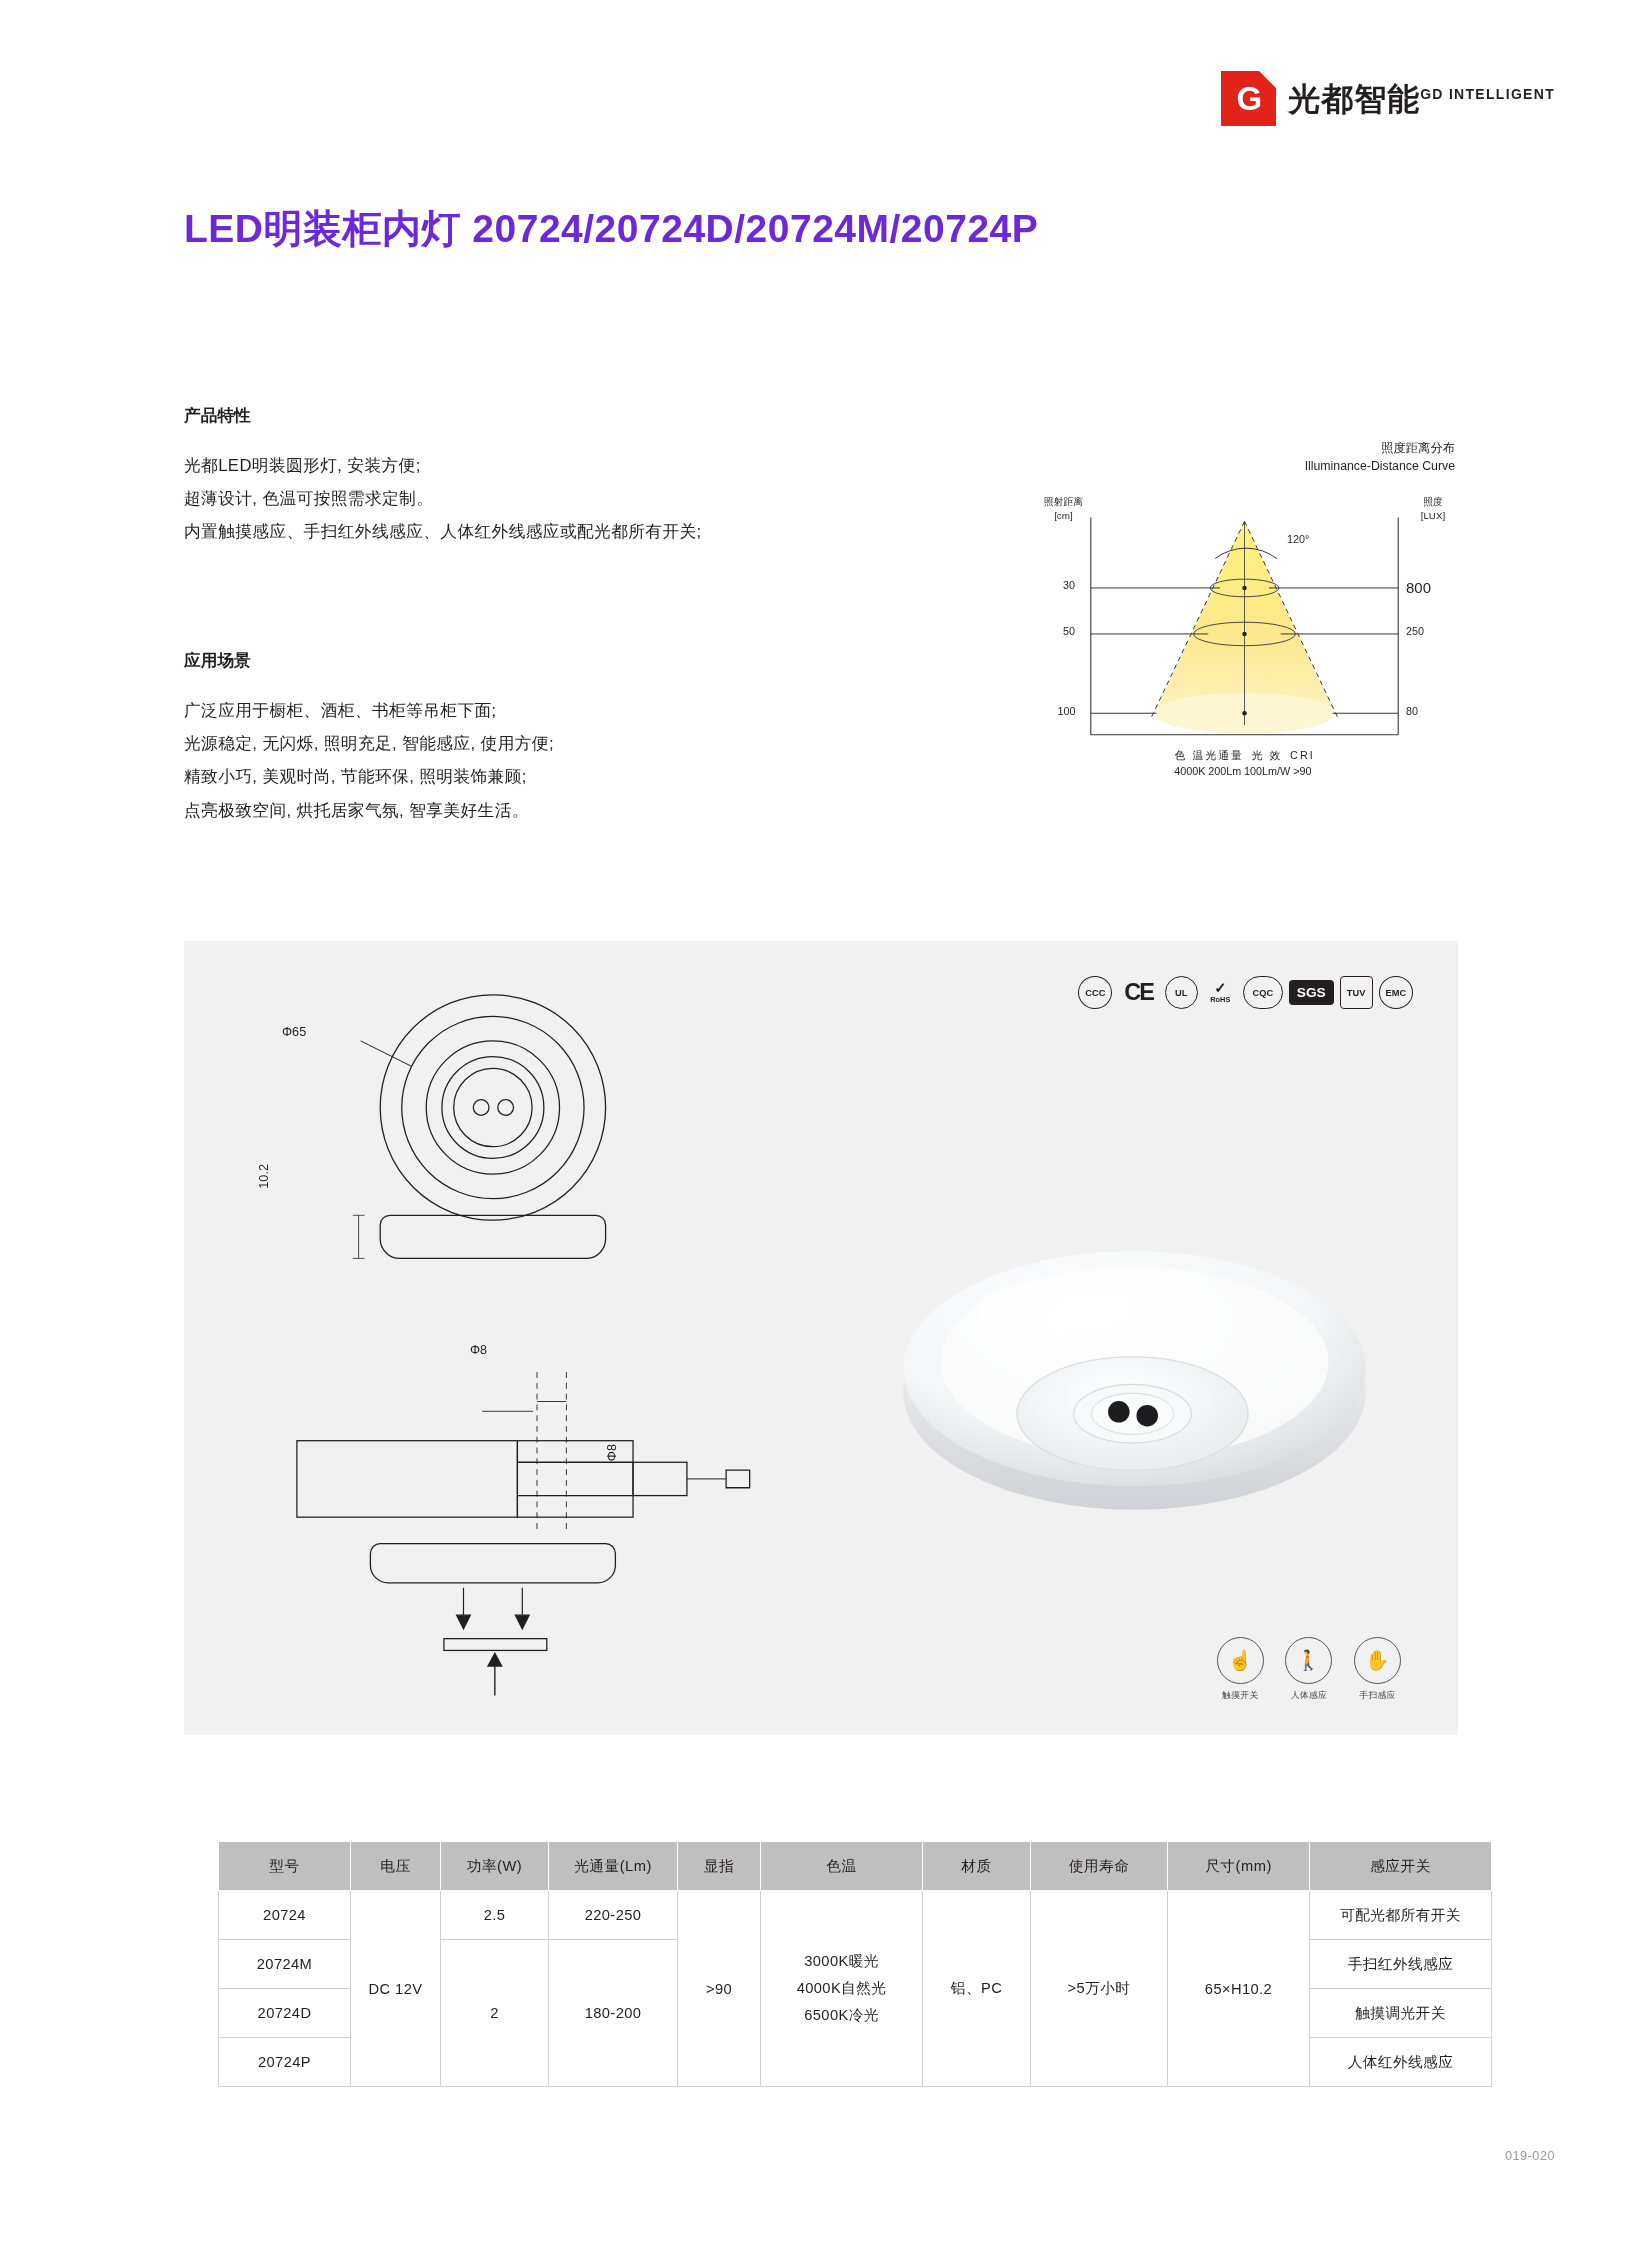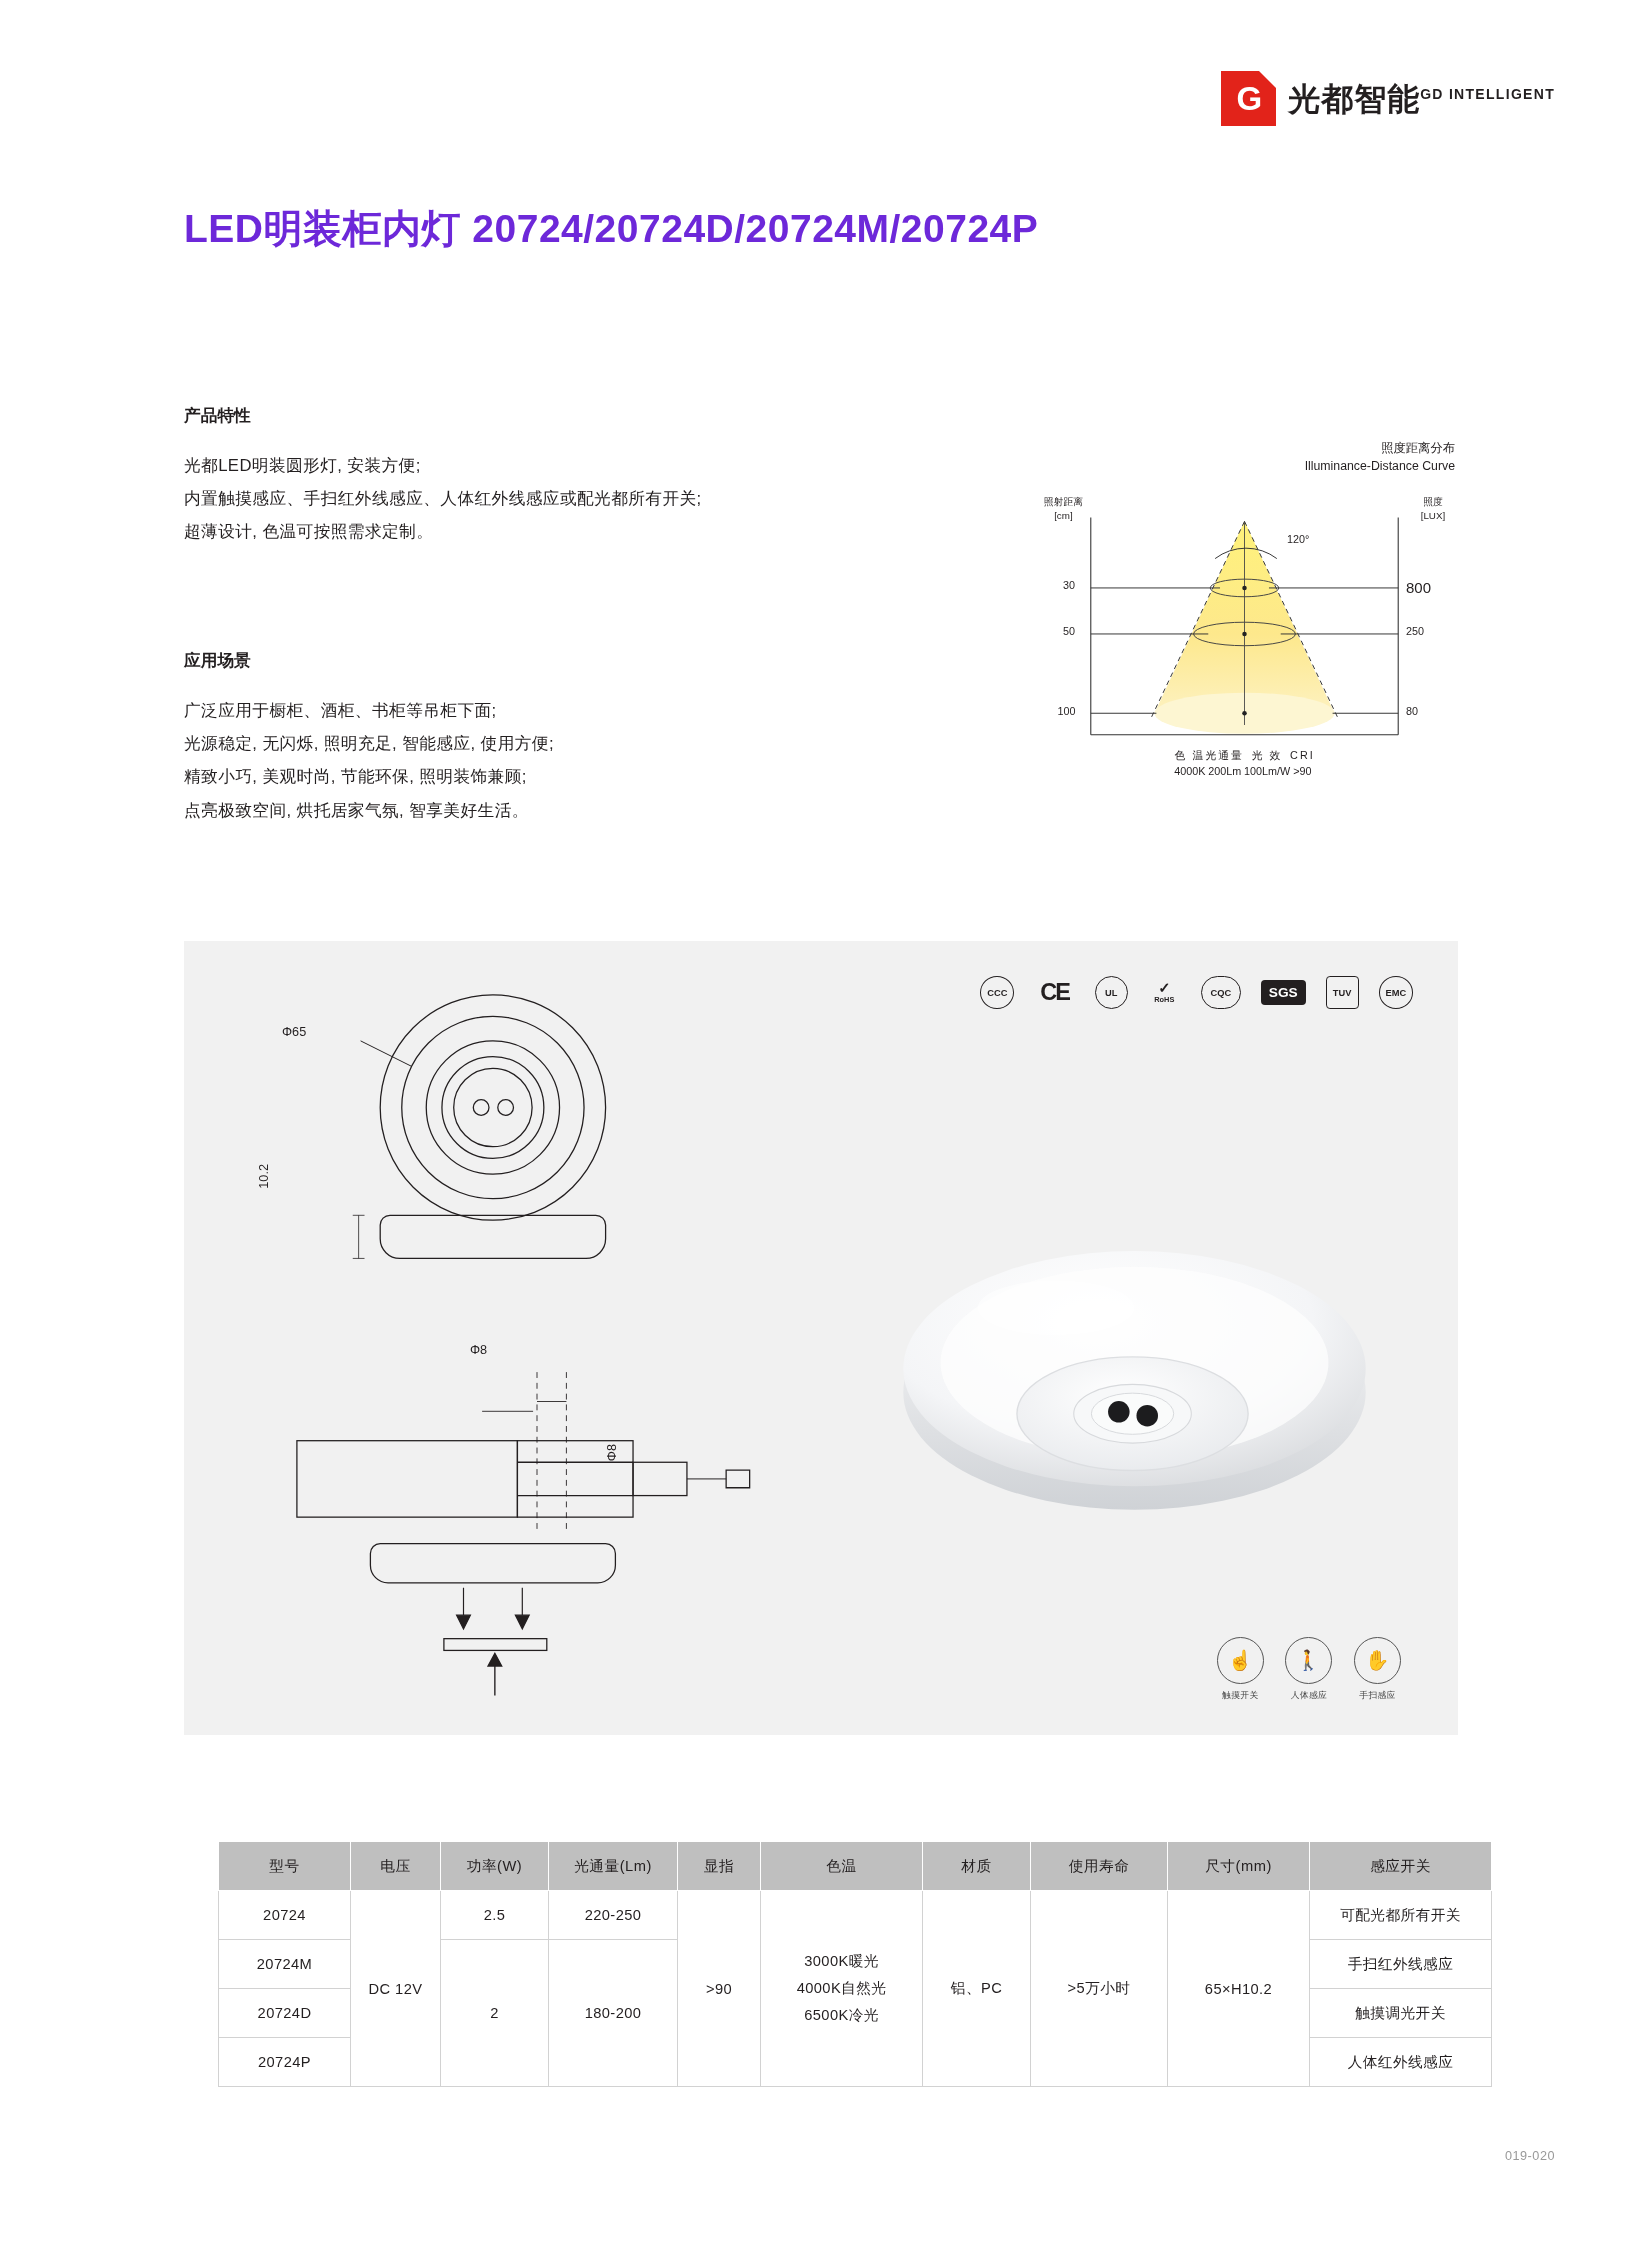--- a/index.html
+++ b/index.html
@@ -51,21 +51,21 @@
   .curve-svg { position:absolute; left:0; top:0; }
   .curve-foot { position:absolute; left:0; bottom:-5.9px; width:100%; display:flex; justify-content:center; }
   .curve-foot div { text-align:center; font-size:10.8px; line-height:1.5; }
   .curve-foot .k { letter-spacing:2px; }
 
   
   .panel {
     position:absolute; left:184px; top:941px; width:1274px; height:794px;
     background:#f1f1f1;
   }
-  .certs { position:absolute; right:45px; top:35px; display:flex; align-items:center; gap:20px; }
+  .certs { position:absolute; right:45px; top:35px; display:flex; align-items:center; gap:6px; }
   .cert {
     height:33px; min-width:33px; border:1.6px solid #231f20; border-radius:50%;
     display:flex; align-items:center; justify-content:center;
     font-size:9.3px; font-weight:bold; padding:0 5.9px; color:#231f20; background:transparent;
   }
   .cert.wide { border-radius:16.7px; padding:0 8.8px; }
   .cert.sq { border-radius:3.9px; }
   .cert.plain { border:none; font-size:12.7px; font-weight:bold; }
   .cert.sgs { border:none; background:#231f20; color:#fff; border-radius:3.9px; padding:0 7.8px; font-size:13.7px; height:25.5px; }
   .cert .rohs { font-size:7.4px; }
@@ -110,22 +110,22 @@
       <div class="logo-cn">光都智能</div>
       <div class="logo-en">GD INTELLIGENT</div>
     </div>
   </div>
 
   <div class="doc-title">LED明装柜内灯 20724/20724D/20724M/20724P</div>
 
   <div class="sec" id="features">
     <div class="sec-head">产品特性</div>
     <div class="sec-line">光都LED明装圆形灯, 安装方便;</div>
+    <div class="sec-line">超薄设计, 色温可按照需求定制。</div>
     <div class="sec-line">内置触摸感应、手扫红外线感应、人体红外线感应或配光都所有开关;</div>
-    <div class="sec-line">超薄设计, 色温可按照需求定制。</div>
   </div>
 
   <div class="sec" id="scenes">
     <div class="sec-head">应用场景</div>
     <div class="sec-line">广泛应用于橱柜、酒柜、书柜等吊柜下面;</div>
     <div class="sec-line">光源稳定, 无闪烁, 照明充足, 智能感应, 使用方便;</div>
     <div class="sec-line">精致小巧, 美观时尚, 节能环保, 照明装饰兼顾;</div>
     <div class="sec-line">点亮极致空间, 烘托居家气氛, 智享美好生活。</div>
   </div>
 

